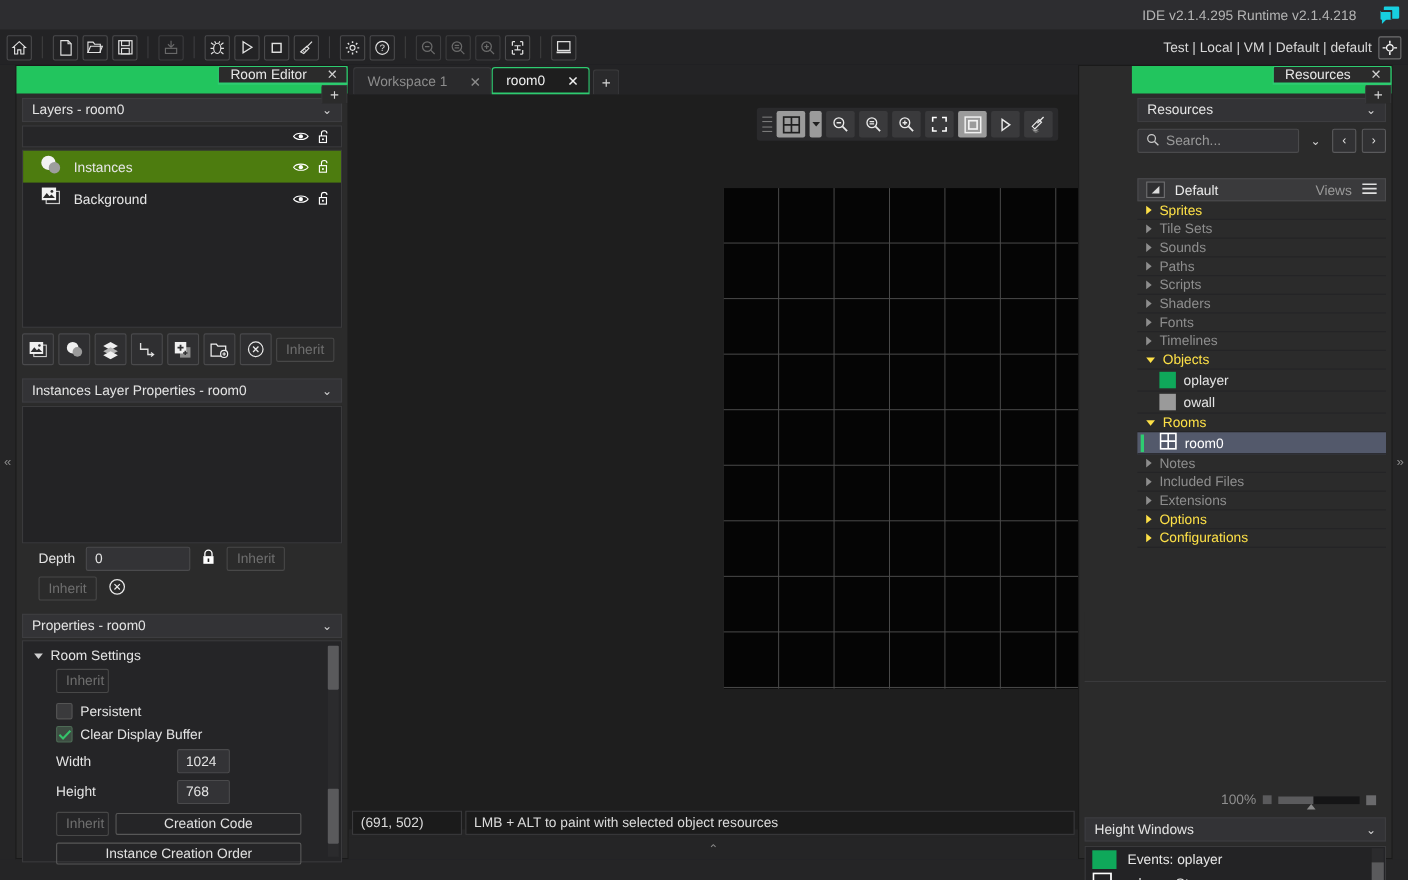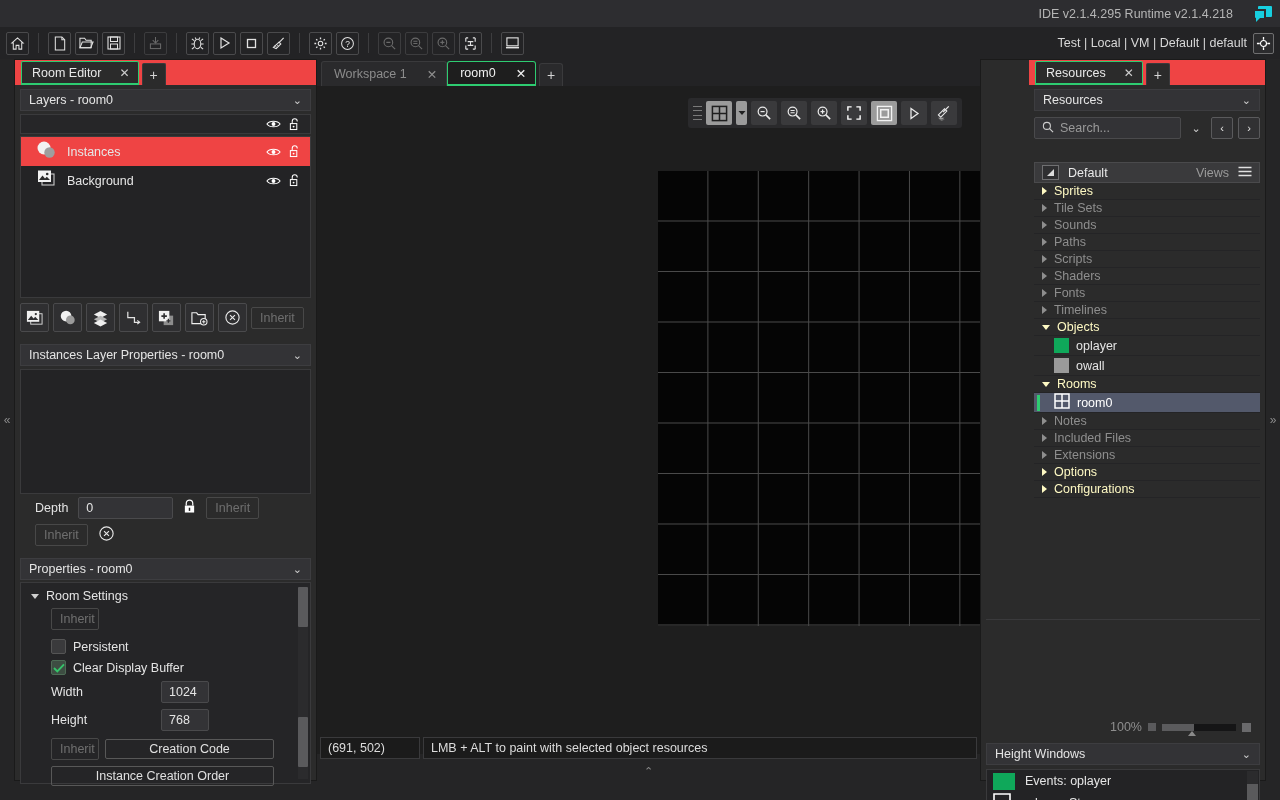--- a/index.html
+++ b/index.html
@@ -55,21 +55,21 @@
   .leftrail {
     position:absolute; left:0; top:59px; width:14px; height:722px; background:#252526;
     display:flex; align-items:center; justify-content:center; color:#8a8a8a; font-size:12px;
   }
   .rightrail {
     position:absolute; right:0; top:59px; width:14px; height:722px; background:#252526;
     display:flex; align-items:center; justify-content:center; color:#8a8a8a; font-size:12px;
   }
 
   
-  .tabstrip { height:25px; background:#ef4444; display:flex; align-items:flex-end; padding-left:6px; }
+  .tabstrip { height:25px; background:#22c55e; display:flex; align-items:flex-end; padding-left:6px;flex-direction:column; }
   .ptab {
     height:24px; display:flex; align-items:center; padding:0 8px 0 10px;
     background:#2b2b2b; border:1px solid #2ecc71; border-bottom:2px solid #2ecc71;
     border-radius:2px 2px 0 0; color:#e8e8e8; font-size:12.5px; gap:18px;
   }
   .ptab .x { color:#cfcfcf; font-size:12px; }
   .ptab-add {
     height:22px; width:24px; margin-left:3px; display:flex; align-items:center; justify-content:center;
     background:#2b2b2b; border:1px solid #3a3a3c; border-bottom:none; border-radius:2px 2px 0 0;
     color:#d5d5d5; font-size:14px;
@@ -84,21 +84,21 @@
 
   
   .layers-eyehdr {
     height:20px; margin:3px 5px 0 5px; background:#262628; border:1px solid #3a3a3c;
     display:flex; align-items:center; justify-content:flex-end; gap:8px; padding-right:10px;
   }
   .layerlist { margin:2px 5px 0 5px; height:162px; background:#232325; border:1px solid #3a3a3c; }
   .layerrow {
     height:29px; display:flex; align-items:center; padding:0 10px 0 14px; gap:10px; color:#e6e6e6; font-size:12.5px;
   }
-  .layerrow.sel { background:#ef4444; }
+  .layerrow.sel { background:#4d7c0f; }
   .layerrow .eyes { margin-left:auto; display:flex; gap:8px; align-items:center; }
   .layerbtns { display:flex; gap:4px; margin:5px 5px 0 5px; align-items:center; }
   .lbtn {
     width:29px;height:29px;border:1px solid #4a4a4c;border-radius:2px;background:#2f2f31;
     display:flex;align-items:center;justify-content:center;color:#e4e4e4;
   }
   .inherit-btn {
     height:22px; padding:0 8px; border:1px solid #484848; border-radius:2px;
     color:#6f6f6f; font-size:12.5px; display:flex; align-items:center; background:transparent;
   }
@@ -167,21 +167,21 @@
   .rhdr .chev { margin-left:auto; font-size:11px; color:#cfcfcf; }
   .searchrow { display:flex; align-items:center; gap:5px; margin:6px 5px 0 5px; }
   .searchbox { flex:1; height:22px; background:#333336; border:1px solid #4a4a4c; border-radius:2px; display:flex; align-items:center; gap:6px; padding:0 7px; }
   .searchbox .ph { color:#9a9a9a; font-size:12.5px; }
   .navbtn { width:22px;height:22px;border:1px solid #5a5a5c;border-radius:2px;background:#313133;display:flex;align-items:center;justify-content:center;color:#e4e4e4;font-size:11px; }
   .chevbtn { width:20px;height:22px;display:flex;align-items:center;justify-content:center;color:#cfcfcf;font-size:11px; }
   .defaultrow { height:21px; margin:23px 5px 0 5px; background:#3a3a3c; border:1px solid #4a4a4c; display:flex; align-items:center; padding:0 7px; gap:9px; color:#eaeaea; font-size:12.5px; }
   .defaultrow .views { margin-left:auto; color:#9a9a9a; }
   .tree { margin:0 5px 0 5px; }
   .trow { height:17px; display:flex; align-items:center; gap:7px; padding-left:8px; color:#8e8e8e; font-size:12.5px; border-bottom:1px solid #242426; }
-  .trow.open { color:#fef9c3; }
+  .trow.open { color:#fde047; }
   .trow.child { padding-left:20px; color:#e4e4e4; height:20px; }
   .trow.sel { background:#53596b; color:#ffffff; }
   .tri-r { width:0;height:0;border-left:5px solid currentColor;border-top:4px solid transparent;border-bottom:4px solid transparent; }
   .tri-d { width:0;height:0;border-top:5px solid currentColor;border-left:4px solid transparent;border-right:4px solid transparent; }
   .swatch { width:15px;height:15px; }
   .zoomrow { height:20px; margin:2px 5px 0 5px; display:flex; align-items:center; justify-content:flex-end; gap:6px; padding-right:4px; }
   .zoomrow .pc { color:#8e8e8e; font-size:12.5px; }
   .zoomtrack { width:74px; height:7px; background:#151516; position:relative; }
   .zoomfill { position:absolute; left:0; top:0; height:7px; width:32px; background:#5b5b5d; }
   .zoomsq { width:8px;height:8px;background:#5a5a5c; }

